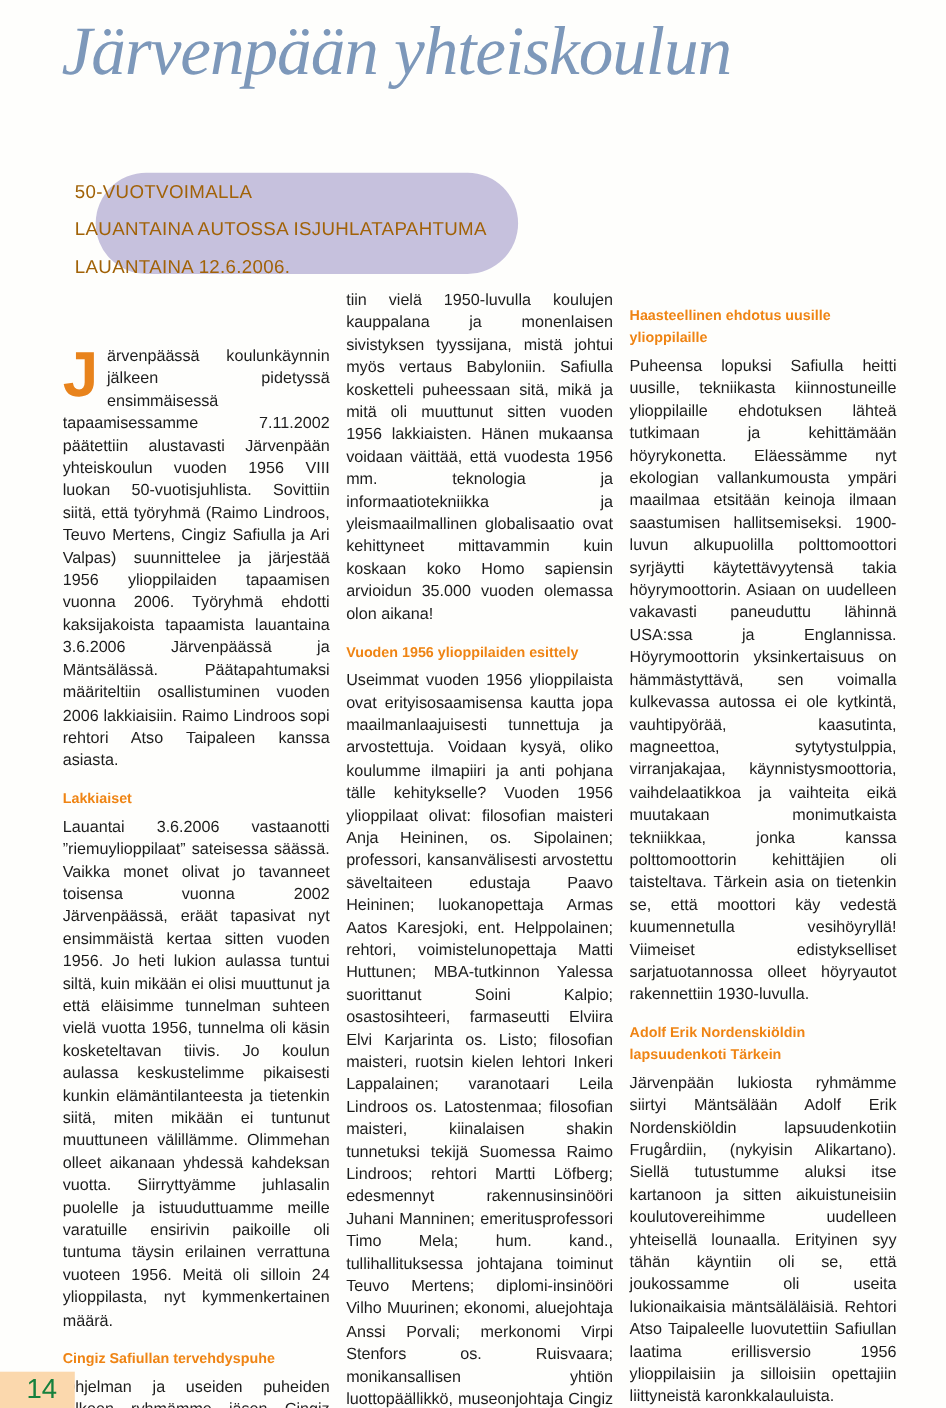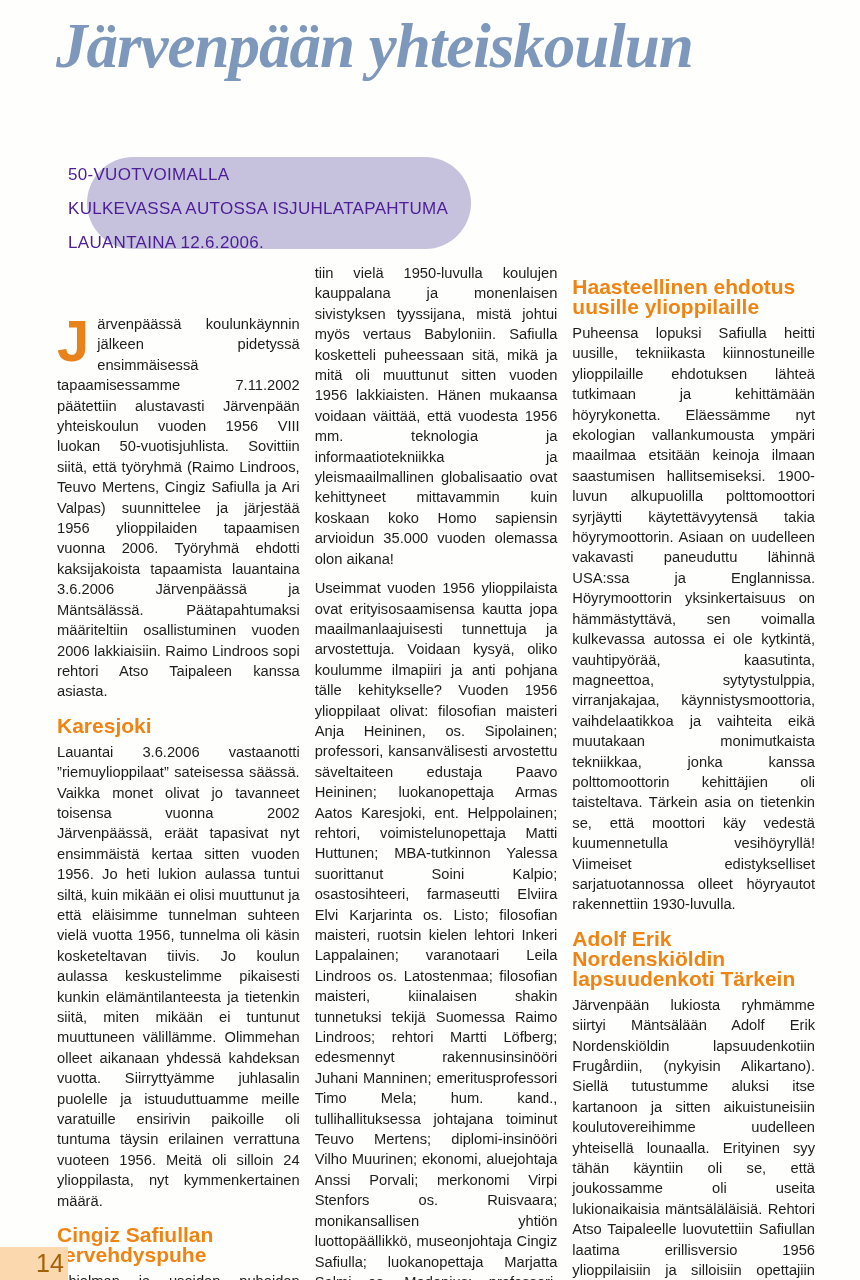--- a/index.html
+++ b/index.html
@@ -13,21 +13,21 @@
   }
 
   
   .title {
     position: absolute;
     left: 56px;
     top: 10px;
     margin: 0;
     font-family: "Liberation Serif", serif;
     font-style: italic;
-    font-weight: bold;
+    font-weight: normal;
     font-size: 63px;
     letter-spacing: -1px;
     color: #7d98ba;
     white-space: nowrap;
   }
 
   
   .banner-pill {
     position: absolute;
     left: 87px;
@@ -42,21 +42,21 @@
     left: 68px;
     top: 158px;
     width: 420px;
   }
   .banner-line {
     height: 34px;
     display: flex;
     align-items: center;
     font-size: 17px;
     letter-spacing: 0.3px;
-    color: #4c1d95;
+    color: #a16207;
     white-space: nowrap;
   }
 
   
   .columns {
     position: absolute;
     left: 57px;
     top: 263px;
     width: 758px;
     display: flex;
@@ -67,21 +67,21 @@
 
   .para {
     margin: 0 0 9px 0;
     font-size: 14.7px;
     line-height: 20.4px;
     color: #1d1d1d;
     text-align: justify;
   }
   .heading {
     margin: 14px 0 6px 0;
-    font-size: 21px;
+    font-size: 13px;
     line-height: 20px;
     font-weight: bold;
     color: #ef8413;
   }
   .dropcap {
     float: left;
     font-weight: bold;
     font-size: 58px;
     line-height: 48px;
     color: #e8831c;
@@ -93,51 +93,52 @@
     position: absolute;
     left: 0;
     top: 1247px;
     width: 68px;
     height: 33px;
     background: #fbd8ad;
     display: flex;
     align-items: center;
   }
   .pagenum-box span {
-    padding-left: 36px;
+    padding-left: 24px;
     font-size: 25px;
-    color: #a16207;
+    color: #15803d;
   }
 </style>
 </head>
 <body>
 
 <div class="page">
 
   <h1 class="title">Järvenpään yhteiskoulun</h1>
 
   <div class="banner-pill"></div>
   <div class="banner-text">
     <div class="banner-line">50-VUOTVOIMALLA</div>
-    <div class="banner-line">KULKEVASSA AUTOSSA ISJUHLATAPAHTUMA</div>
+    <div class="banner-line">LAUANTAINA AUTOSSA ISJUHLATAPAHTUMA</div>
     <div class="banner-line">LAUANTAINA 12.6.2006.</div>
   </div>
 
   <div class="columns">
 
     <div class="col col1">
       <p class="para"><span class="dropcap">J</span><span>ärvenpäässä koulunkäynnin jälkeen pidetyssä ensimmäisessä tapaamisessamme 7.11.2002 päätettiin alustavasti Järvenpään yhteiskoulun vuoden 1956 VIII luokan 50-vuotisjuhlista. Sovittiin siitä, että työryhmä (Raimo Lindroos, Teuvo Mertens, Cingiz Safiulla ja Ari Valpas) suunnittelee ja järjestää 1956 ylioppilaiden tapaamisen vuonna 2006. Työryhmä ehdotti kaksijakoista tapaamista lauantaina 3.6.2006 Järvenpäässä ja Mäntsälässä. Päätapahtumaksi määriteltiin osallistuminen vuoden 2006 lakkiaisiin. Raimo Lindroos sopi rehtori Atso Taipaleen kanssa asiasta.</span></p>
-      <h2 class="heading">Karesjoki</h2>
+      <h2 class="heading">Lakkiaiset</h2>
       <p class="para">Lauantai 3.6.2006 vastaanotti ”riemuylioppilaat” sateisessa säässä. Vaikka monet olivat jo tavanneet toisensa vuonna 2002 Järvenpäässä, eräät tapasivat nyt ensimmäistä kertaa sitten vuoden 1956. Jo heti lukion aulassa tuntui siltä, kuin mikään ei olisi muuttunut ja että eläisimme tunnelman suhteen vielä vuotta 1956, tunnelma oli käsin kosketeltavan tiivis. Jo koulun aulassa keskustelimme pikaisesti kunkin elämäntilanteesta ja tietenkin siitä, miten mikään ei tuntunut muuttuneen välillämme. Olimmehan olleet aikanaan yhdessä kahdeksan vuotta. Siirryttyämme juhlasalin puolelle ja istuuduttuamme meille varatuille ensirivin paikoille oli tuntuma täysin erilainen verrattuna vuoteen 1956. Meitä oli silloin 24 ylioppilasta, nyt kymmenkertainen määrä.</p>
       <h2 class="heading">Cingiz Safiullan tervehdyspuhe</h2>
       <p class="para">Ohjelman ja useiden puheiden jälkeen ryhmämme jäsen Cingiz Safiulla esitti vuoden 1956 ylioppilaiden tervehdyksen 50 vuoden takaa. Safiulla toi itse asiassa terveiset 2000 vuoden takaa: hänellä oli 1980-luvun puolivälissä äärimmäisen harvinainen tilaisuus vierailla Babylonissa, joka oli aikanaan sen ajan maailman kulttuurin keskus. Järvenpää tunnet-</p>
     </div>
 
     <div class="col">
       <p class="para">tiin vielä 1950-luvulla koulujen kauppalana ja monenlaisen sivistyksen tyyssijana, mistä johtui myös vertaus Babyloniin. Safiulla kosketteli puheessaan sitä, mikä ja mitä oli muuttunut sitten vuoden 1956 lakkiaisten. Hänen mukaansa voidaan väittää, että vuodesta 1956 mm. teknologia ja informaatiotekniikka ja yleismaailmallinen globalisaatio ovat kehittyneet mittavammin kuin koskaan koko Homo sapiensin arvioidun 35.000 vuoden olemassa olon aikana!</p>
+      <h2 class="heading">Vuoden 1956 ylioppilaiden esittely</h2>
       <p class="para">Useimmat vuoden 1956 ylioppilaista ovat erityisosaamisensa kautta jopa maailmanlaajuisesti tunnettuja ja arvostettuja. Voidaan kysyä, oliko koulumme ilmapiiri ja anti pohjana tälle kehitykselle? Vuoden 1956 ylioppilaat olivat: filosofian maisteri Anja Heininen, os. Sipolainen; professori, kansanvälisesti arvostettu säveltaiteen edustaja Paavo Heininen; luokanopettaja Armas Aatos Karesjoki, ent. Helppolainen; rehtori, voimistelunopettaja Matti Huttunen; MBA-tutkinnon Yalessa suorittanut Soini Kalpio; osastosihteeri, farmaseutti Elviira Elvi Karjarinta os. Listo; filosofian maisteri, ruotsin kielen lehtori Inkeri Lappalainen; varanotaari Leila Lindroos os. Latostenmaa; filosofian maisteri, kiinalaisen shakin tunnetuksi tekijä Suomessa Raimo Lindroos; rehtori Martti Löfberg; edesmennyt rakennusinsinööri Juhani Manninen; emeritusprofessori Timo Mela; hum. kand., tullihallituksessa johtajana toiminut Teuvo Mertens; diplomi-insinööri Vilho Muurinen; ekonomi, aluejohtaja Anssi Porvali; merkonomi Virpi Stenfors os. Ruisvaara; monikansallisen yhtiön luottopäällikkö, museonjohtaja Cingiz Safiulla; luokanopettaja Marjatta Salmi os. Modenius; professori, GSM- ja tietoliikennetekniikan kehittäjä Veli Santomaa; edesmennyt professori, tulevaisuustutkija ja tulevaisuustaulukon kehittäjä Yrjö Seppälä, edesmennyt arkkitehti Erkki Sukupolvi; tekniikan tohtori, mm. säteilytekniikan asiantuntija Matti Suomela; sairaalalabo-</p>
     </div>
 
     <div class="col">
       <h2 class="heading">Haasteellinen ehdotus uusille ylioppilaille</h2>
       <p class="para">Puheensa lopuksi Safiulla heitti uusille, tekniikasta kiinnostuneille ylioppilaille ehdotuksen lähteä tutkimaan ja kehittämään höyrykonetta. Eläessämme nyt ekologian vallankumousta ympäri maailmaa etsitään keinoja ilmaan saastumisen hallitsemiseksi. 1900-luvun alkupuolilla polttomoottori syrjäytti käytettävyytensä takia höyrymoottorin. Asiaan on uudelleen vakavasti paneuduttu lähinnä USA:ssa ja Englannissa. Höyrymoottorin yksinkertaisuus on hämmästyttävä, sen voimalla kulkevassa autossa ei ole kytkintä, vauhtipyörää, kaasutinta, magneettoa, sytytystulppia, virranjakajaa, käynnistysmoottoria, vaihdelaatikkoa ja vaihteita eikä muutakaan monimutkaista tekniikkaa, jonka kanssa polttomoottorin kehittäjien oli taisteltava. Tärkein asia on tietenkin se, että moottori käy vedestä kuumennetulla vesihöyryllä! Viimeiset edistykselliset sarjatuotannossa olleet höyryautot rakennettiin 1930-luvulla.</p>
       <h2 class="heading">Adolf Erik Nordenskiöldin lapsuudenkoti Tärkein</h2>
       <p class="para">Järvenpään lukiosta ryhmämme siirtyi Mäntsälään Adolf Erik Nordenskiöldin lapsuudenkotiin Frugårdiin, (nykyisin Alikartano). Siellä tutustumme aluksi itse kartanoon ja sitten aikuistuneisiin koulutovereihimme uudelleen yhteisellä lounaalla. Erityinen syy tähän käyntiin oli se, että joukossamme oli useita lukionaikaisia mäntsäläläisiä. Rehtori Atso Taipaleelle luovutettiin Safiullan laatima erillisversio 1956 ylioppilaisiin ja silloisiin opettajiin liittyneistä karonkkalauluista.</p>
 
     </div>

